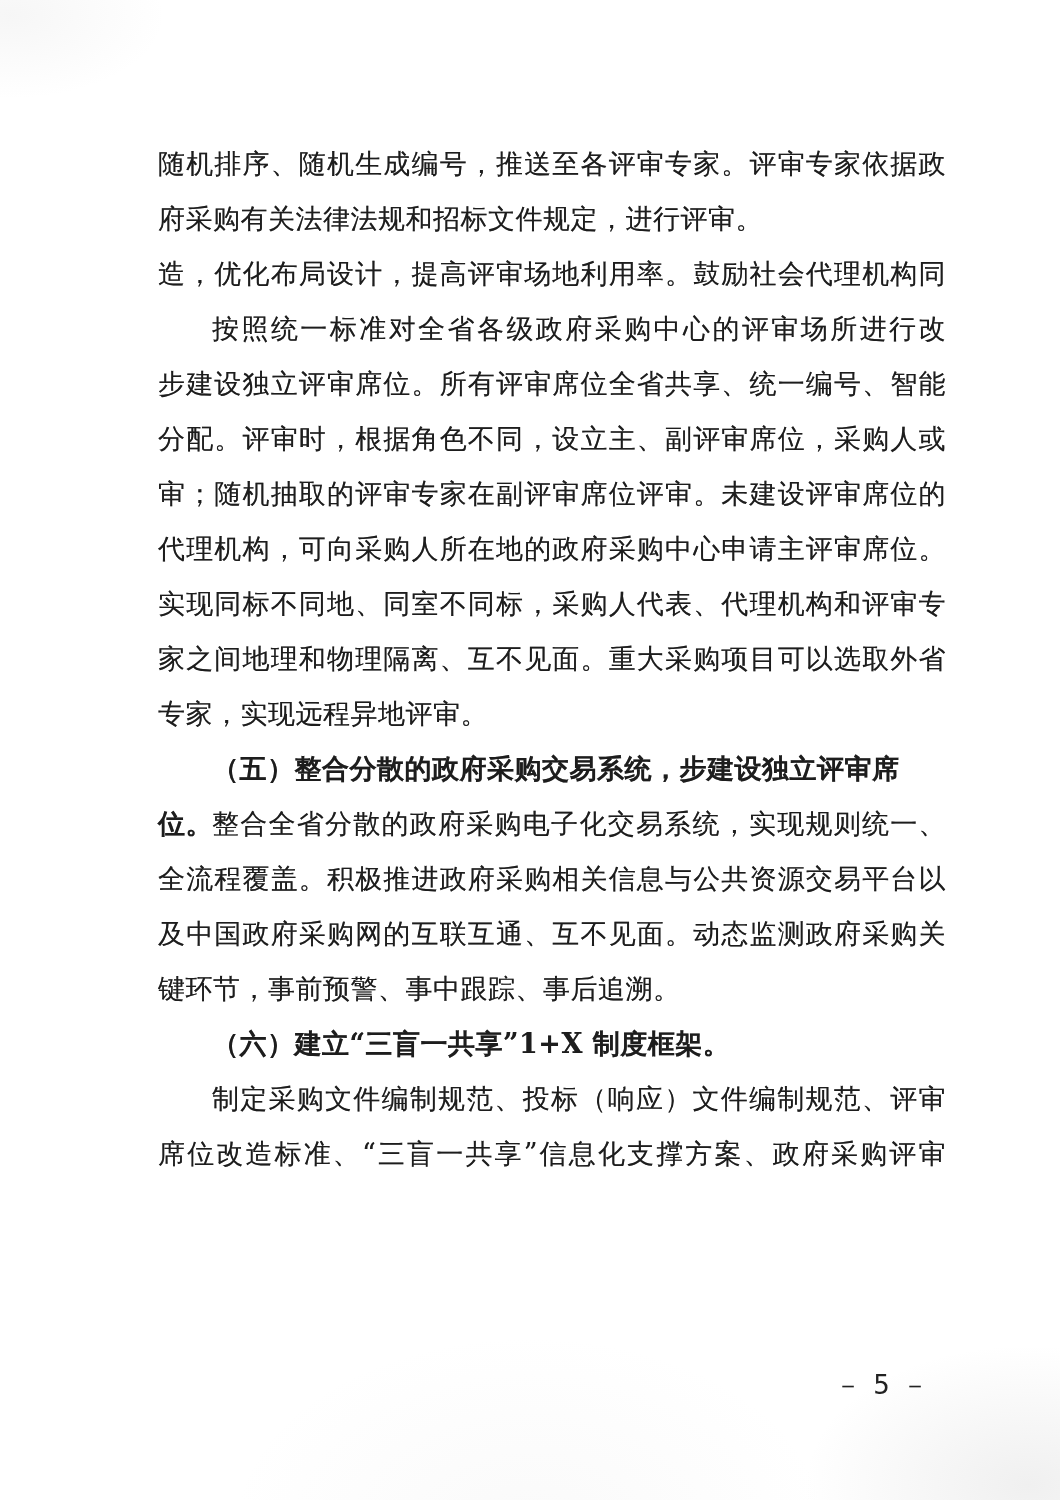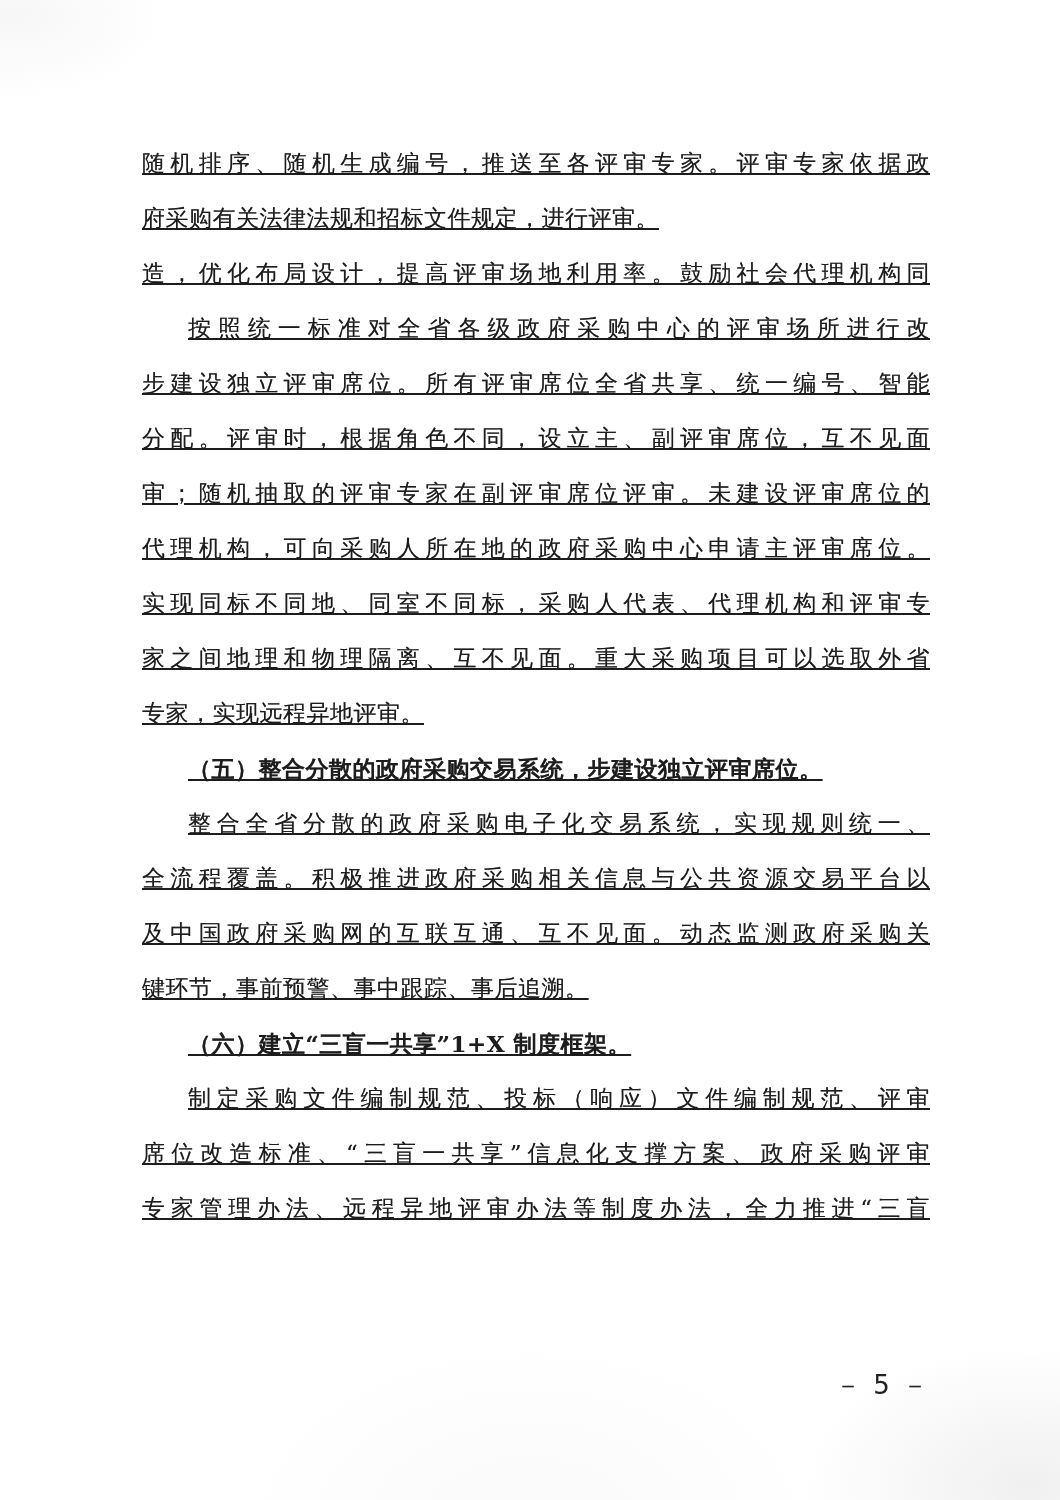--- a/index.html
+++ b/index.html
@@ -16,29 +16,28 @@
     
     background-image:
       radial-gradient(ellipse 320px 200px at 97% 99%, rgba(160,160,160,0.16), rgba(160,160,160,0) 70%),
       radial-gradient(ellipse 220px 120px at 1% 1%, rgba(170,170,170,0.10), rgba(170,170,170,0) 70%),
       radial-gradient(ellipse 400px 260px at 50% 102%, rgba(190,190,190,0.08), rgba(190,190,190,0) 75%);
     overflow: hidden;
     font-family: "DejaVu Serif", "Liberation Serif", serif;
   }
   .text-block {
     position: absolute;
-    left: 142px;
+    left: 158px;
     top: 136px;
     width: 788px;
-    font-size: 23px;
+    font-size: 27px;
     line-height: 55px;
     color: #1d1d1d;
     letter-spacing: 0.5px;
     text-shadow: 0 0 0.5px rgba(20,20,20,0.55);
-    text-decoration: underline;
   }
   .line {
     height: 55px;
     white-space: normal;
     overflow: visible;
   }
   .justify {
     text-align: justify;
     text-align-last: justify;
   }
@@ -64,32 +63,31 @@
 <body>
 
 <div class="page">
 
   <div class="text-block">
     <div class="line justify">随机排序、随机生成编号，推送至各评审专家。评审专家依据政</div>
     <div class="line">府采购有关法律法规和招标文件规定，进行评审。</div>
     <div class="line justify">造，优化布局设计，提高评审场地利用率。鼓励社会代理机构同</div>
     <div class="line indent justify">按照统一标准对全省各级政府采购中心的评审场所进行改</div>
     <div class="line justify">步建设独立评审席位。所有评审席位全省共享、统一编号、智能</div>
-    <div class="line justify">分配。评审时，根据角色不同，设立主、副评审席位，互不见面</div>
+    <div class="line justify">分配。评审时，根据角色不同，设立主、副评审席位，采购人或</div>
     <div class="line justify">审；随机抽取的评审专家在副评审席位评审。未建设评审席位的</div>
     <div class="line justify">代理机构，可向采购人所在地的政府采购中心申请主评审席位。</div>
     <div class="line justify">实现同标不同地、同室不同标，采购人代表、代理机构和评审专</div>
     <div class="line justify">家之间地理和物理隔离、互不见面。重大采购项目可以选取外省</div>
     <div class="line">专家，实现远程异地评审。</div>
     <div class="line indent bold">（五）整合分散的政府采购交易系统，步建设独立评审席位。</div>
     <div class="line indent justify">整合全省分散的政府采购电子化交易系统，实现规则统一、</div>
     <div class="line justify">全流程覆盖。积极推进政府采购相关信息与公共资源交易平台以</div>
     <div class="line justify">及中国政府采购网的互联互通、互不见面。动态监测政府采购关</div>
     <div class="line">键环节，事前预警、事中跟踪、事后追溯。</div>
     <div class="line indent bold">（六）建立“三盲一共享”1+X 制度框架。</div>
     <div class="line indent justify">制定采购文件编制规范、投标（响应）文件编制规范、评审</div>
     <div class="line justify">席位改造标准、“三盲一共享”信息化支撑方案、政府采购评审</div>
-    <div class="line justify">专家管理办法、远程异地评审办法等制度办法，全力推进“三盲</div>
   </div>
 
   <div class="page-number">－ 5 －</div>
 
 </div>
 
 </body></html>

